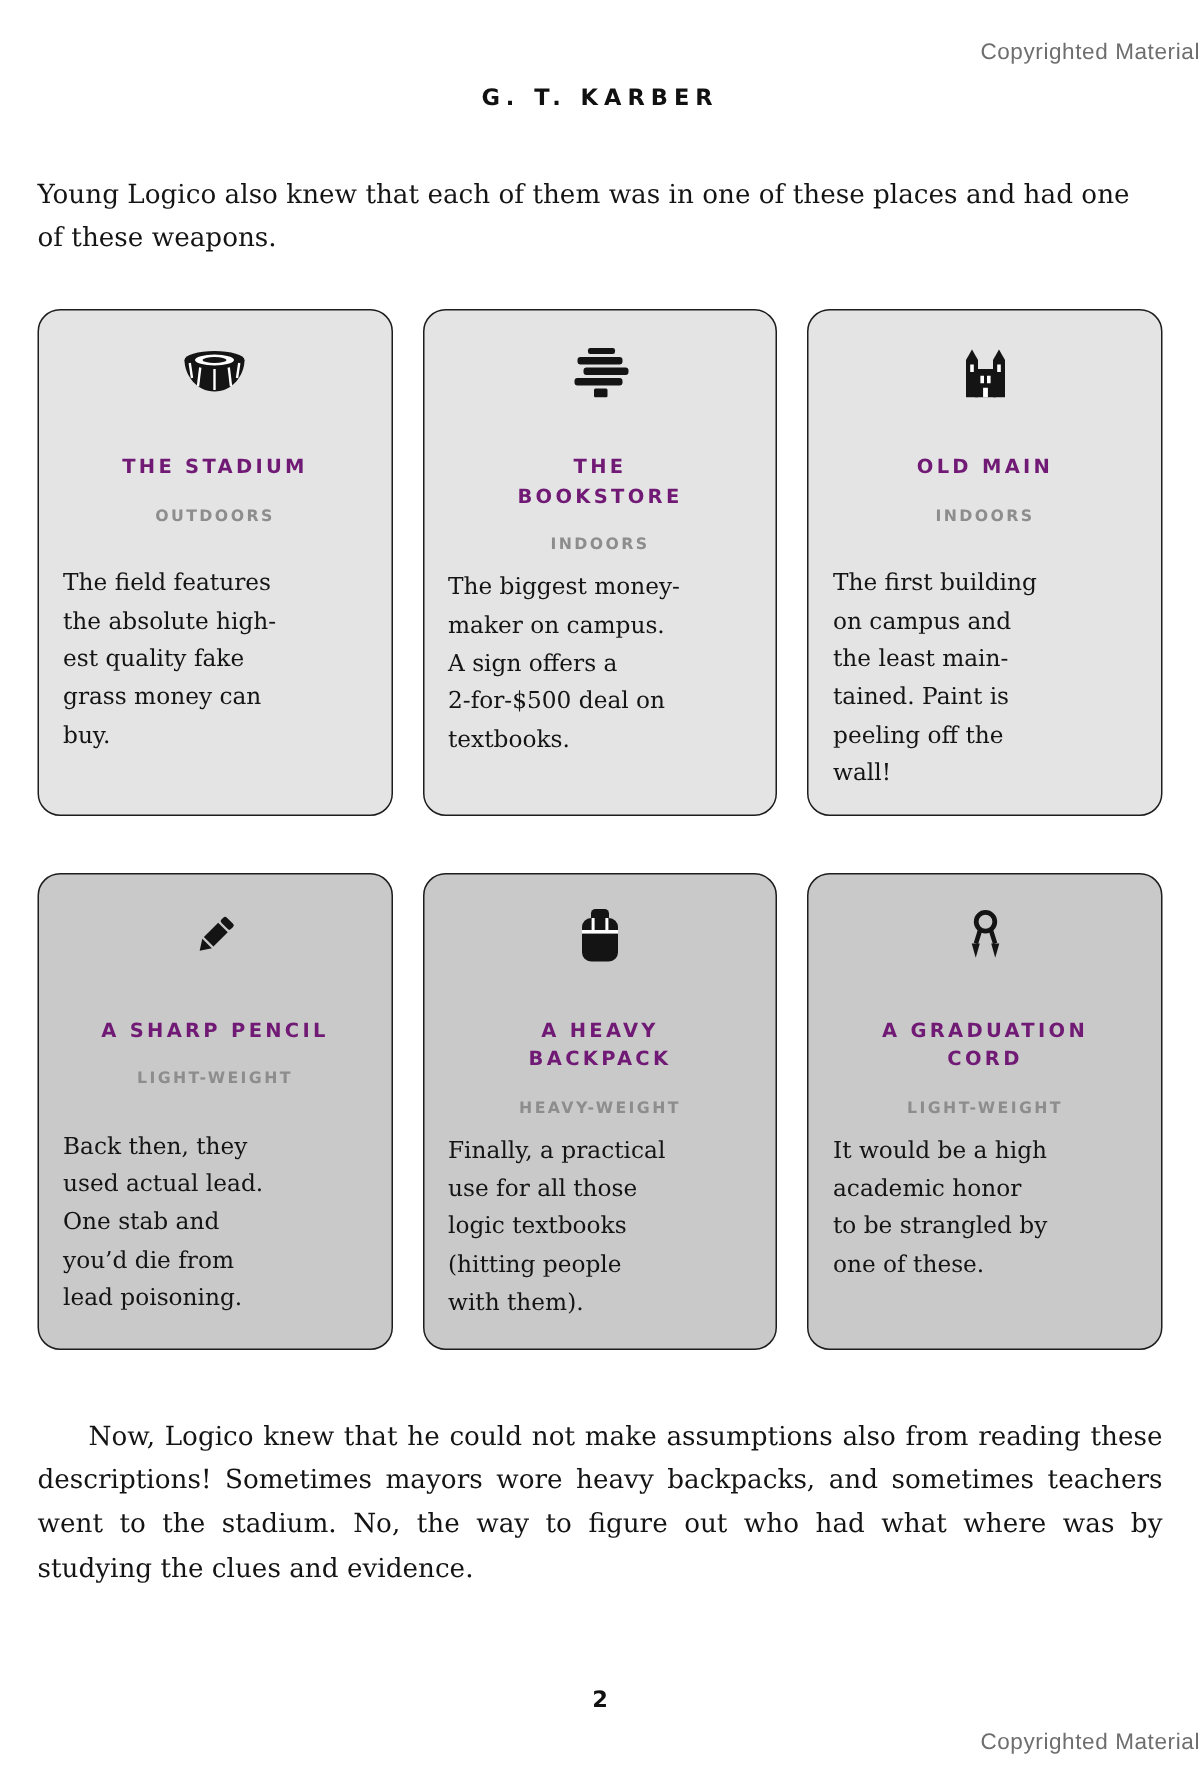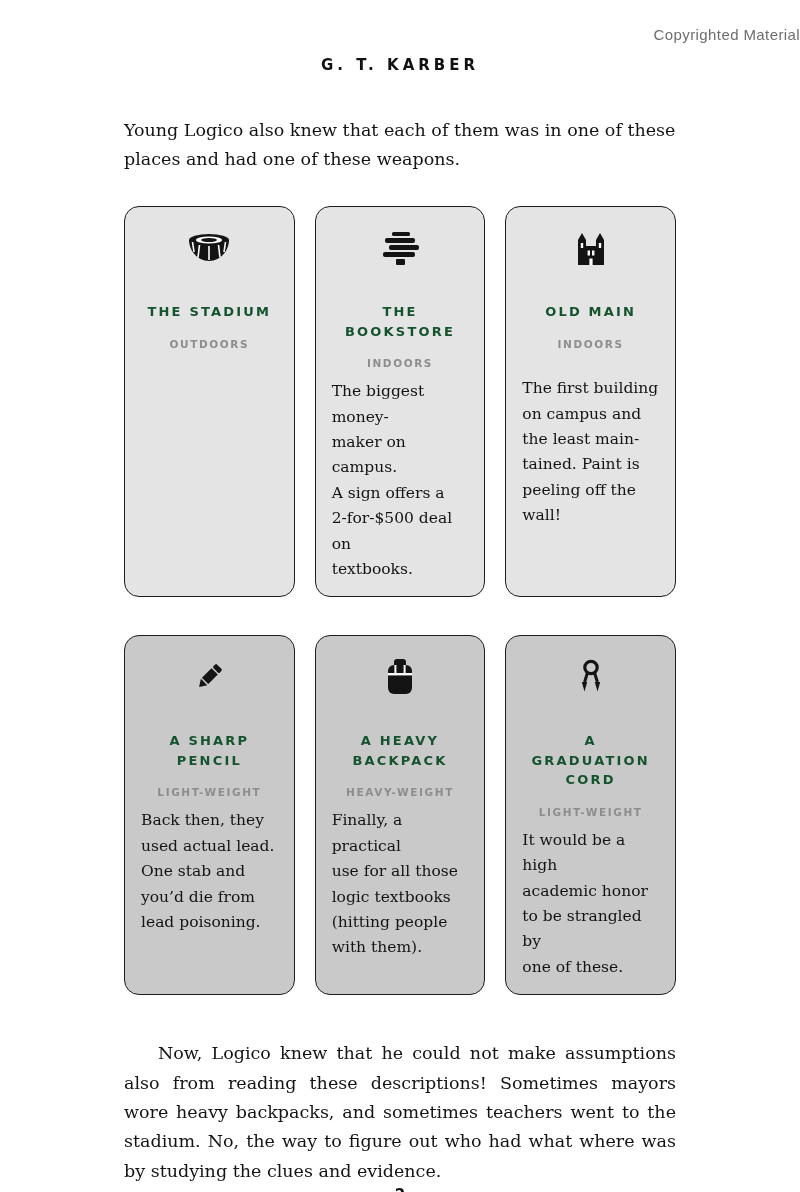--- a/index.html
+++ b/index.html
@@ -24,21 +24,21 @@
   .top-copyright { margin-top: 26px; }
   .author {
     text-align: center;
     font-family: "DejaVu Sans", sans-serif;
     font-weight: 700;
     font-size: 15px;
     letter-spacing: 4px;
     margin-top: 13px;
     color: #111;
   }
-  .content { width: 552px; margin: 0 auto; }
+  .content { width: 750px; margin: 0 auto; }
   .intro {
     margin-top: 42px;
     font-size: 17.5px;
     line-height: 1.66;
     color: #141414;
   }
   .cards-grid {
     display: grid;
     grid-template-columns: repeat(3, 1fr);
     column-gap: 20px;
@@ -60,21 +60,21 @@
     justify-content: center;
   }
   .card-head { min-height: 64px; margin-top: 8px; }
   .card-title {
     font-family: "DejaVu Sans", sans-serif;
     font-weight: 700;
     font-size: 13px;
     letter-spacing: 2.2px;
     line-height: 1.5;
     white-space: pre-line;
-    color: #14532d;
+    color: #701a75;
     margin-top: 33px;
   }
   .card-subtitle {
     margin-top: 16px;
     font-family: "DejaVu Sans", sans-serif;
     font-weight: 700;
     font-size: 10.5px;
     letter-spacing: 1.6px;
     color: #8d8d8d;
   }
@@ -130,20 +130,25 @@
             <line x1="39.5" y1="9" x2="38" y2="19"></line>
           </g>
           <ellipse cx="23" cy="7" rx="13" ry="3.6" fill="#ffffff"></ellipse>
           <ellipse cx="23" cy="7" rx="8" ry="2" fill="#141414"></ellipse>
         </svg>
       </div>
       <div class="card-head">
         <div class="card-title">THE STADIUM</div>
         <div class="card-subtitle">OUTDOORS</div>
       </div>
+      <div class="card-body">The field features
+the absolute high-
+est quality fake
+grass money can
+buy.</div>
     </div>
 
     <div class="card light">
       <div class="card-icon">
         <svg class="icon-svg" width="44" height="34" viewBox="0 0 44 34">
           <g fill="#141414">
             <rect x="14" y="1" width="18" height="4" rx="1.5"></rect>
             <rect x="7" y="7" width="30" height="5" rx="2"></rect>
             <rect x="11" y="14" width="30" height="5" rx="2"></rect>
             <rect x="5" y="21" width="32" height="5" rx="2"></rect>

